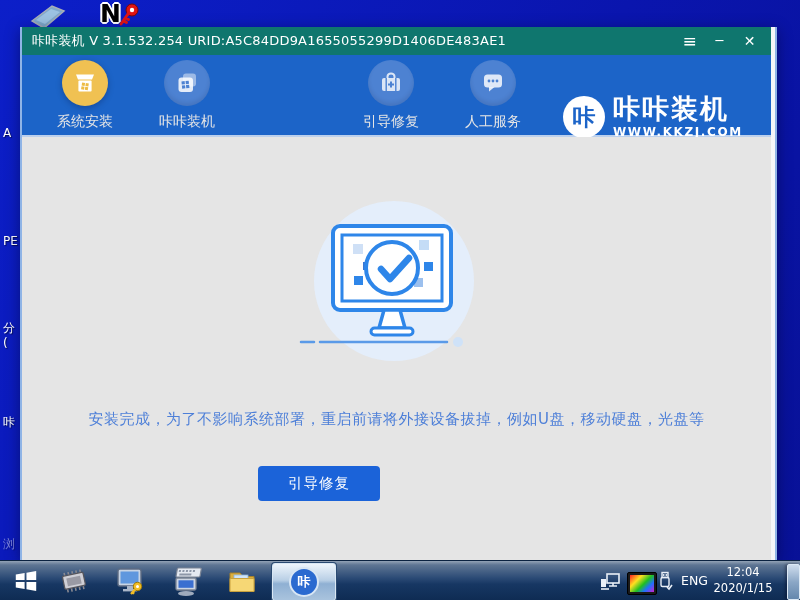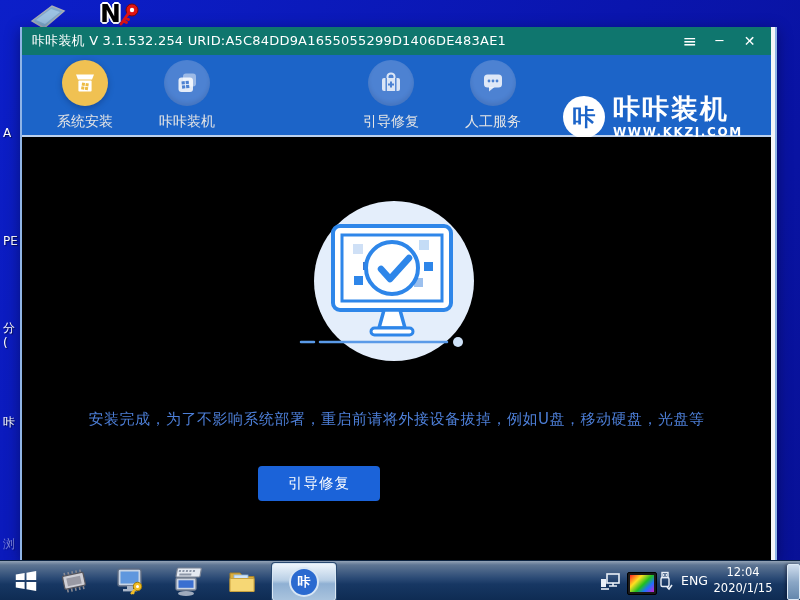--- a/index.html
+++ b/index.html
@@ -43,21 +43,21 @@
   .nav-circle.active{background:#f0c152;box-shadow:0 2px 6px rgba(0,0,30,.25)}
 
   #brand{position:absolute;left:541px;top:38px;display:flex;align-items:flex-start;color:#fff}
   #brand .logo-circle{width:42px;height:42px;border-radius:50%;background:#fff;color:#1c64c8;
         display:flex;align-items:center;justify-content:center;font-weight:bold;font-size:23px;margin-top:3px}
   #brand .brand-text{margin-left:8px}
   #brand .brand-name{font-size:27px;font-weight:bold;letter-spacing:2px;line-height:31px}
   #brand .brand-url{font-size:12px;font-weight:bold;letter-spacing:1.6px;margin-top:1px}
 
   
-  #content{position:absolute;left:0;top:110px;width:749px;height:423px;background:#000000}
+  #content{position:absolute;left:0;top:110px;width:749px;height:423px;background:#e5e5e5}
   #illu-circle{position:absolute;left:292px;top:64px;width:160px;height:160px;border-radius:50%;
                background:#e4eefb}
   #illu-svg{position:absolute;left:275px;top:83px}
   #msg{position:absolute;left:0;top:273px;width:749px;text-align:center;
        color:#4d7fd8;font-size:15px;letter-spacing:.5px}
   .btn{position:absolute;top:329px;width:122px;height:35px;border:none;border-radius:4px;
        background:#1b63d9;color:#fff;font-size:14.5px;letter-spacing:1px;cursor:pointer;
        font-family:"DejaVu Sans","Liberation Sans",sans-serif}
   #btn-home{left:236px}
   #btn-restart{left:399px}

